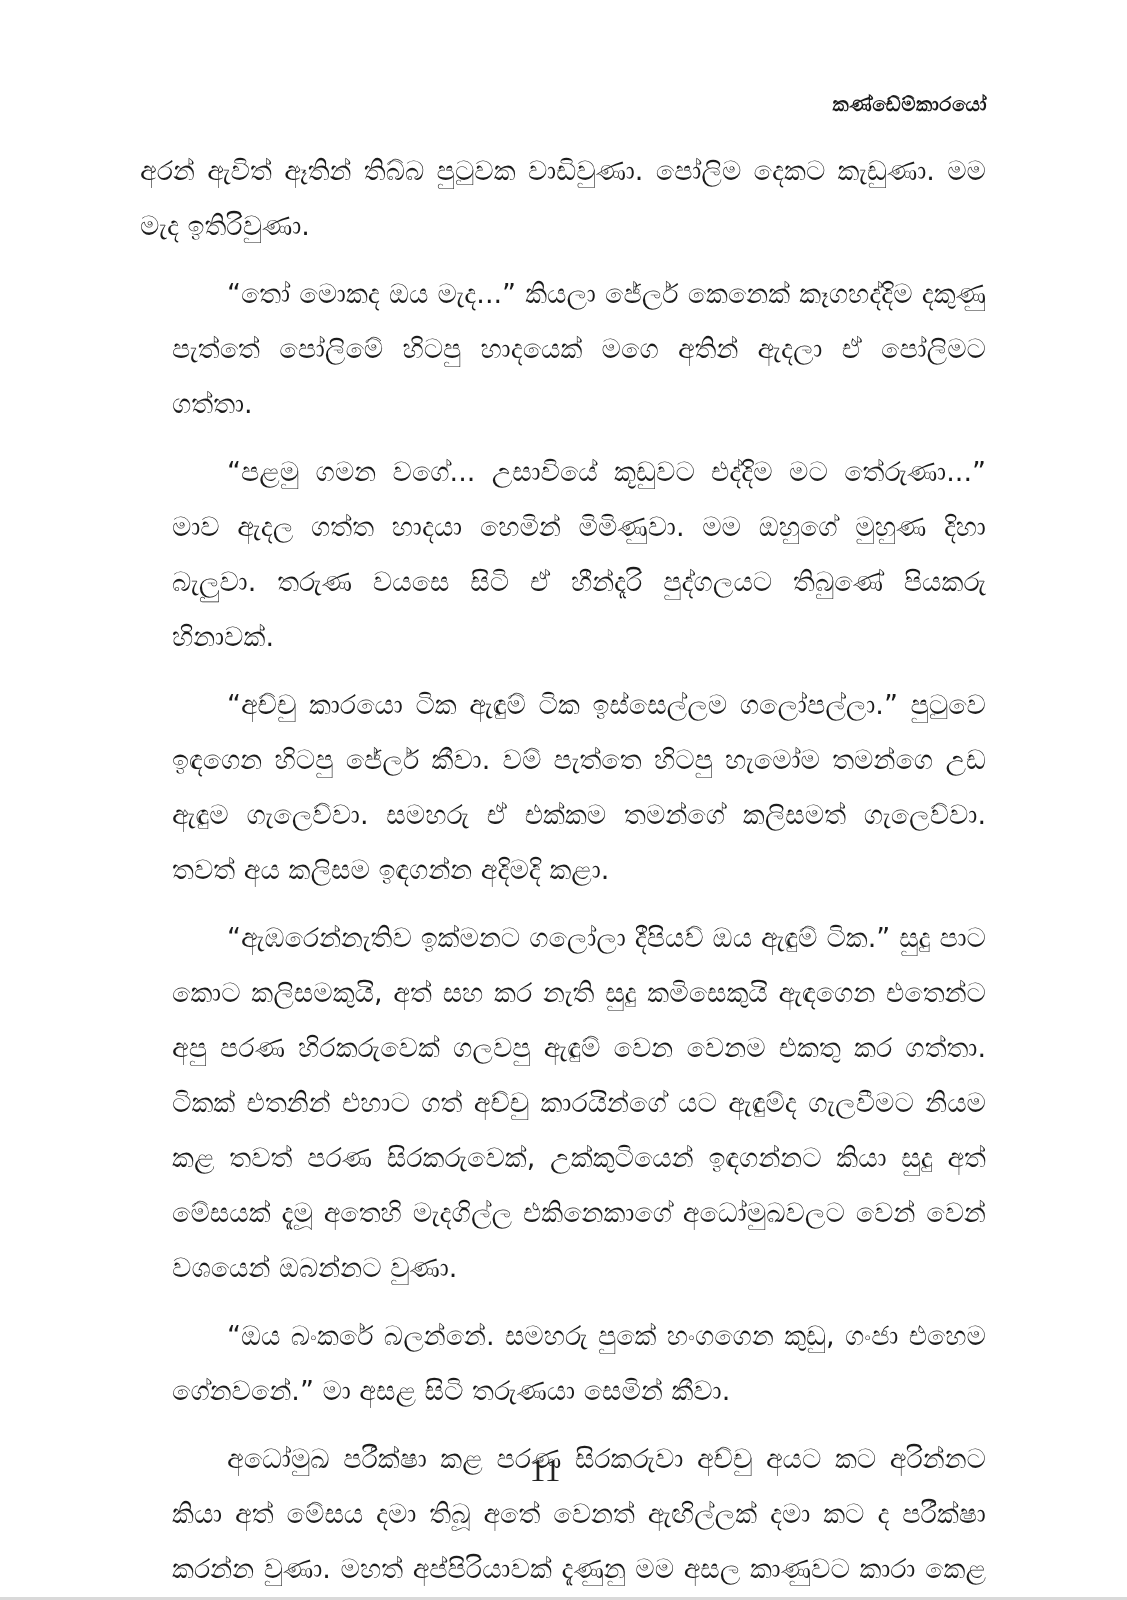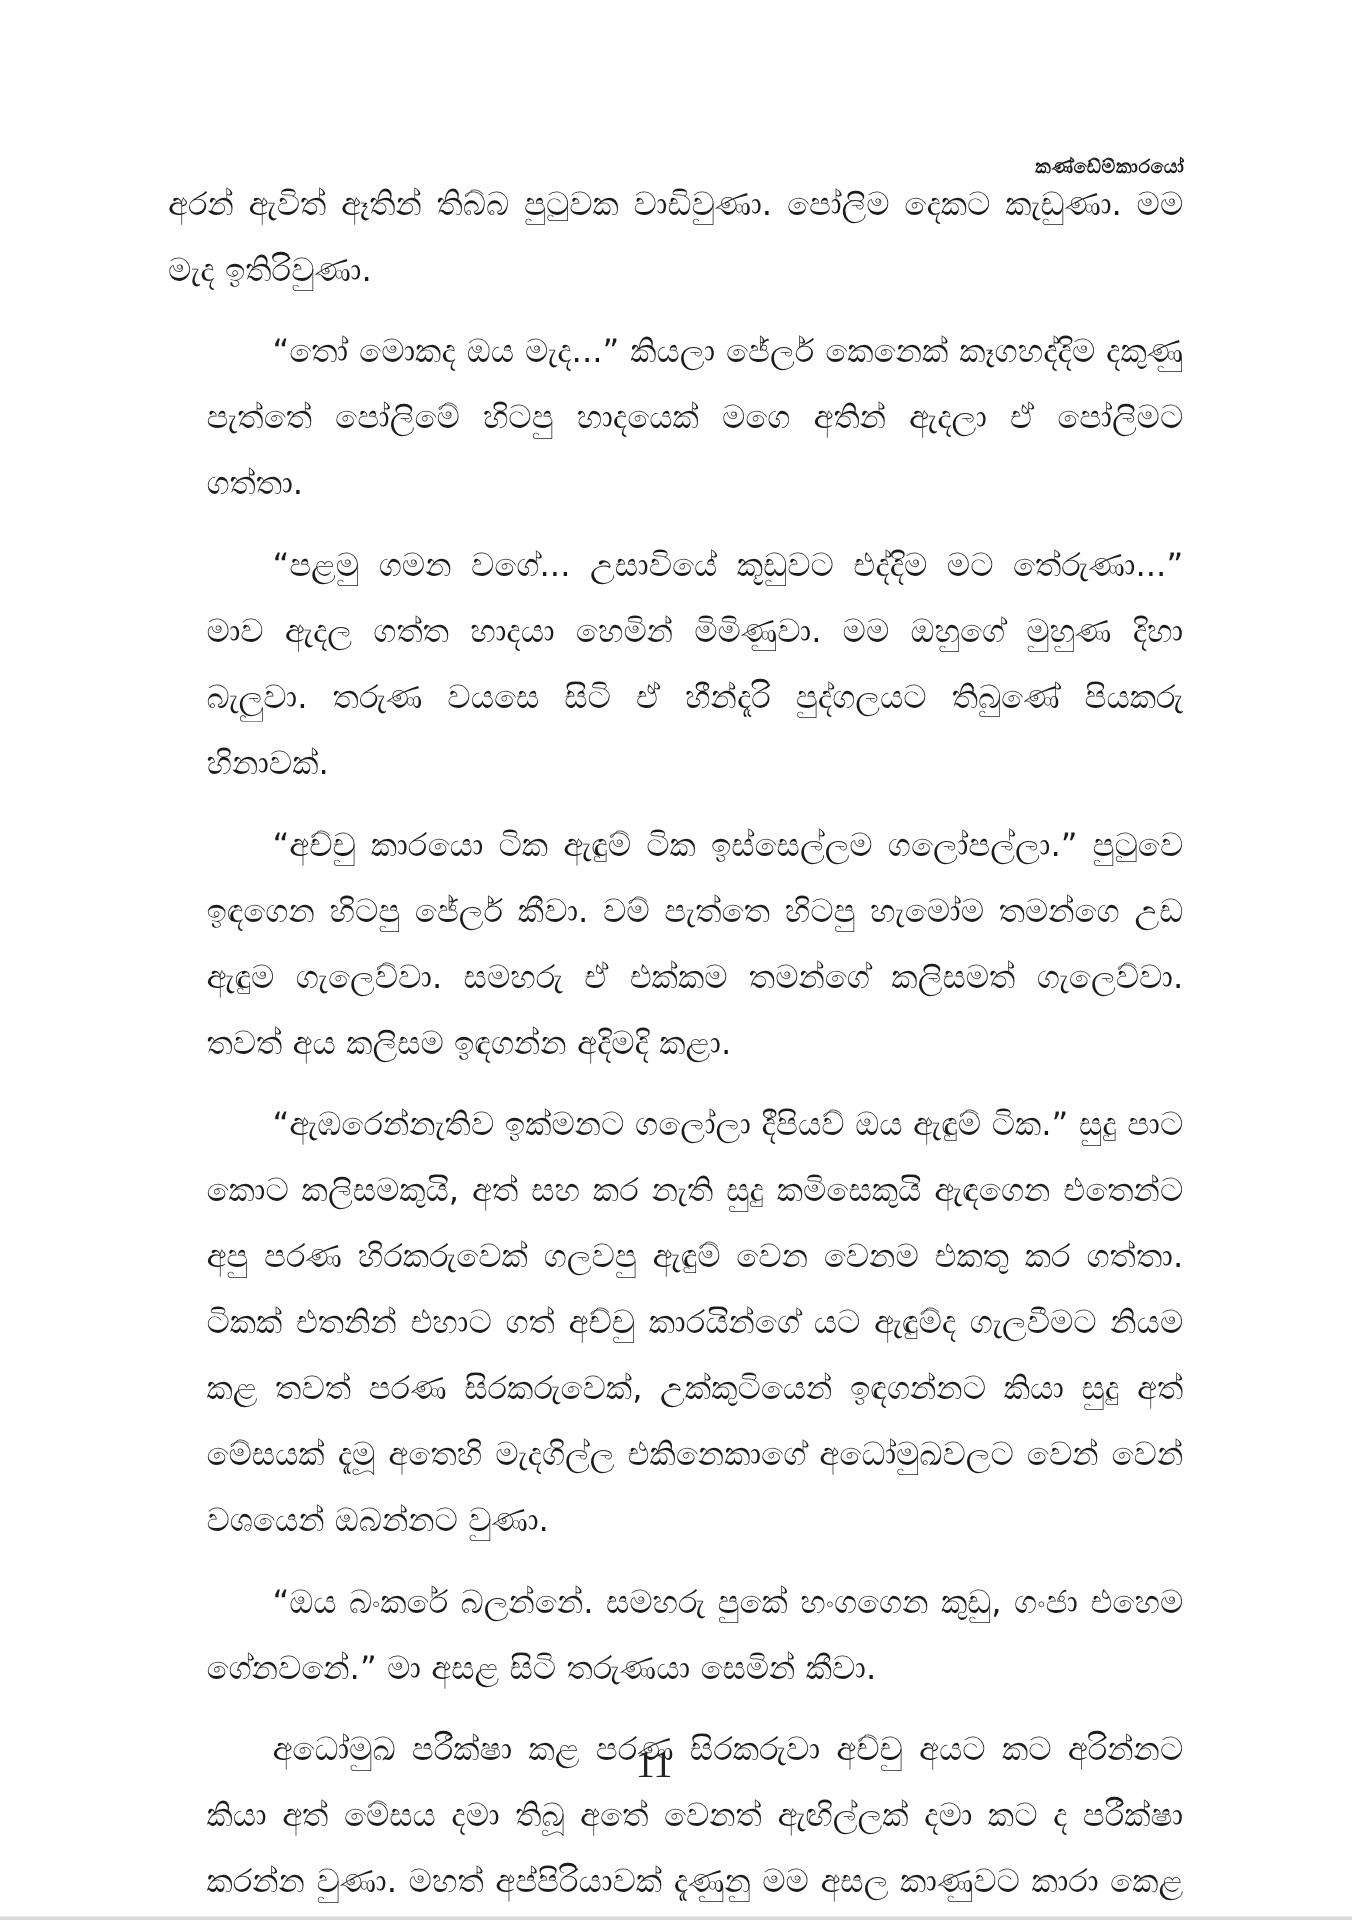--- a/index.html
+++ b/index.html
@@ -15,26 +15,25 @@
     height: 1600px;
     margin: 0 auto;
     background: #ffffff;
     overflow: hidden;
     color: #1c1c1c;
   }
   .running-header {
     position: absolute;
     top: 92px;
     right: 140px;
-    font-size: 16px;
+    font-size: 20px;
     font-weight: 600;
     letter-spacing: 0.5px;
     color: #1a1a1a;
     font-family: "DejaVu Sans", sans-serif;
-    margin-top: 37px;
   }
   .body-text {
     position: absolute;
     top: 143px;
     left: 140px;
     width: 846px;
     font-size: 27px;
     line-height: 55px;
     text-align: justify;
     color: #1c1c1c;

